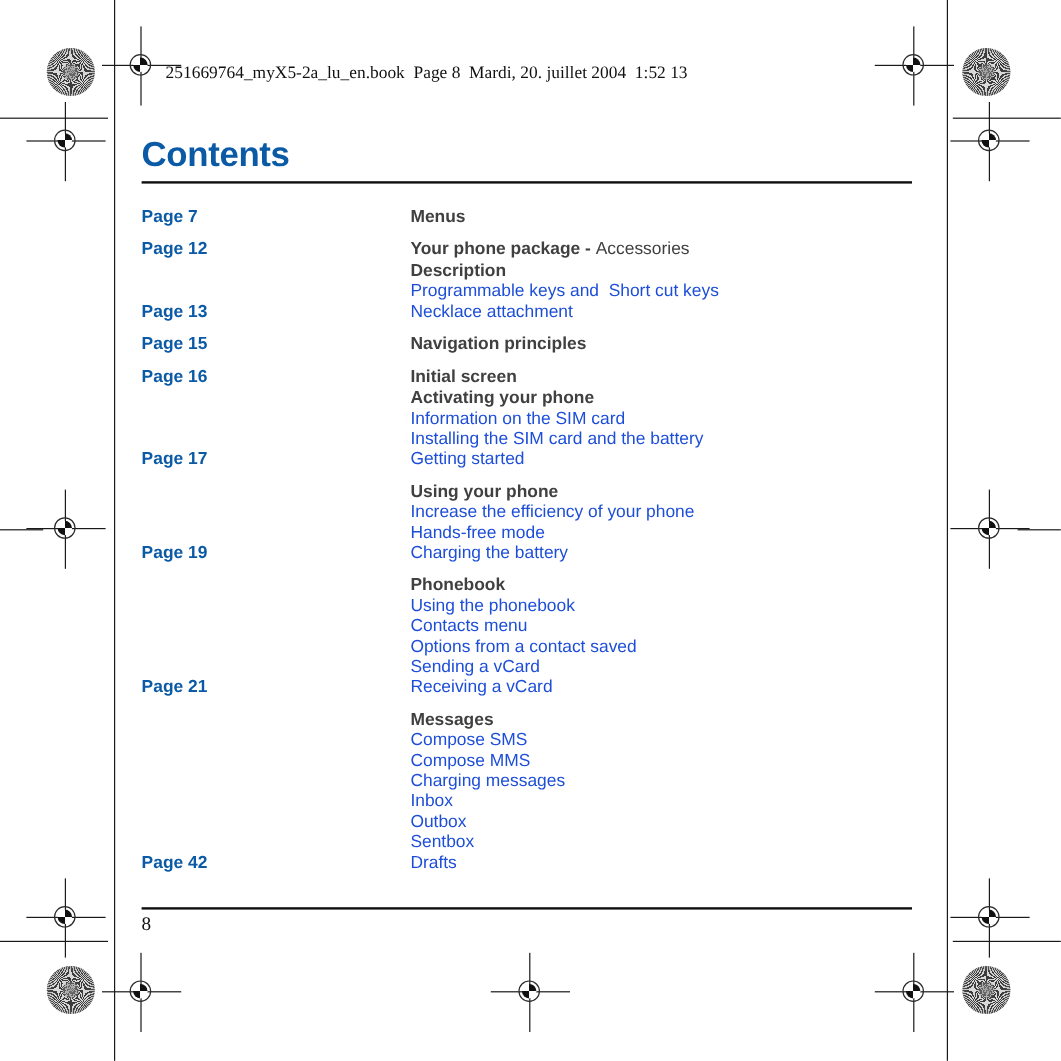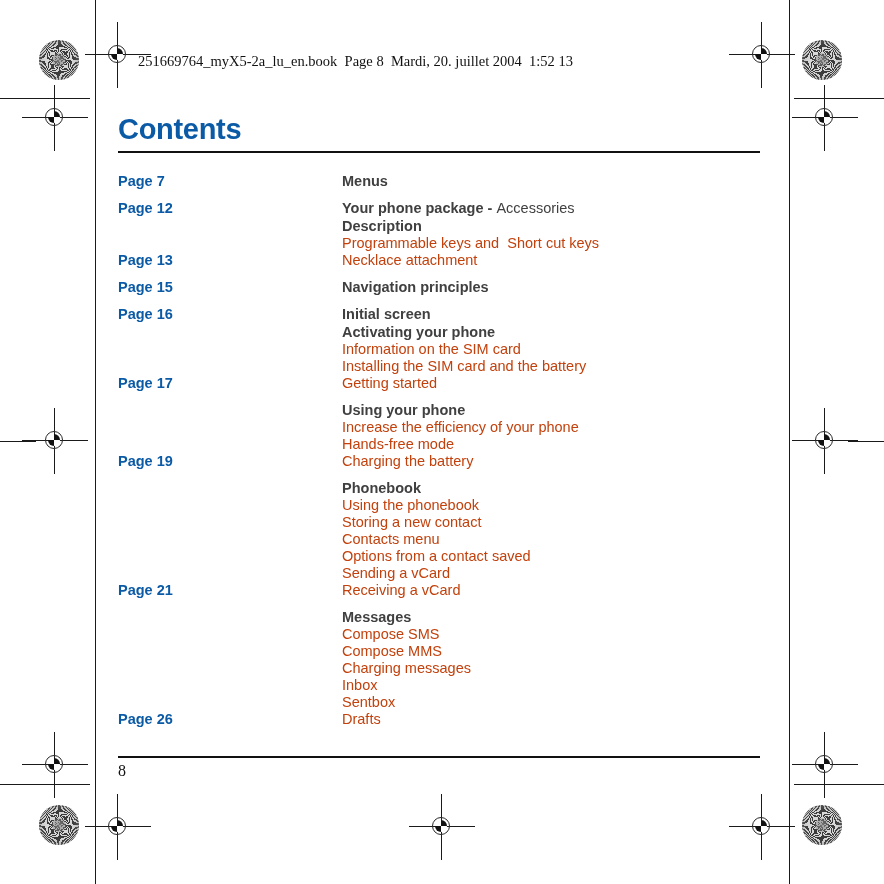--- a/index.html
+++ b/index.html
@@ -163,21 +163,21 @@
     line-height: 18px;
     white-space: pre;
   }
   .toc-heading .suffix {
     font-weight: normal;
   }
 
   .toc-sub {
     font-size: 14.5px;
     font-weight: normal;
-    color: #c2410c;
+    color: #1d4ed8;
     line-height: 17px;
     white-space: pre;
   }
 
   .rule-bottom {
     position: absolute;
     left: 118px;
     top: 756px;
     width: 642px;
     height: 2px;
@@ -344,35 +344,35 @@
           <div class="toc-sub">Increase the efficiency of your phone</div>
           <div class="toc-sub">Hands-free mode</div>
           <div class="toc-sub">Charging the battery</div>
         </div>
       </div>
       <div class="toc-entry gap-before">
         <div class="toc-page">Page 21</div>
         <div class="toc-body">
           <div class="toc-heading">Phonebook</div>
           <div class="toc-sub">Using the phonebook</div>
-          <div class="toc-sub">Storing a new contact</div>
           <div class="toc-sub">Contacts menu</div>
           <div class="toc-sub">Options from a contact saved</div>
           <div class="toc-sub">Sending a vCard</div>
           <div class="toc-sub">Receiving a vCard</div>
         </div>
       </div>
       <div class="toc-entry gap-before">
-        <div class="toc-page">Page 26</div>
+        <div class="toc-page">Page 42</div>
         <div class="toc-body">
           <div class="toc-heading">Messages</div>
           <div class="toc-sub">Compose SMS</div>
           <div class="toc-sub">Compose MMS</div>
           <div class="toc-sub">Charging messages</div>
           <div class="toc-sub">Inbox</div>
+          <div class="toc-sub">Outbox</div>
           <div class="toc-sub">Sentbox</div>
           <div class="toc-sub">Drafts</div>
         </div>
       </div>
     </div>
 
   <div class="rule-bottom"></div>
 
   <div class="folio">8</div>
 </div>

